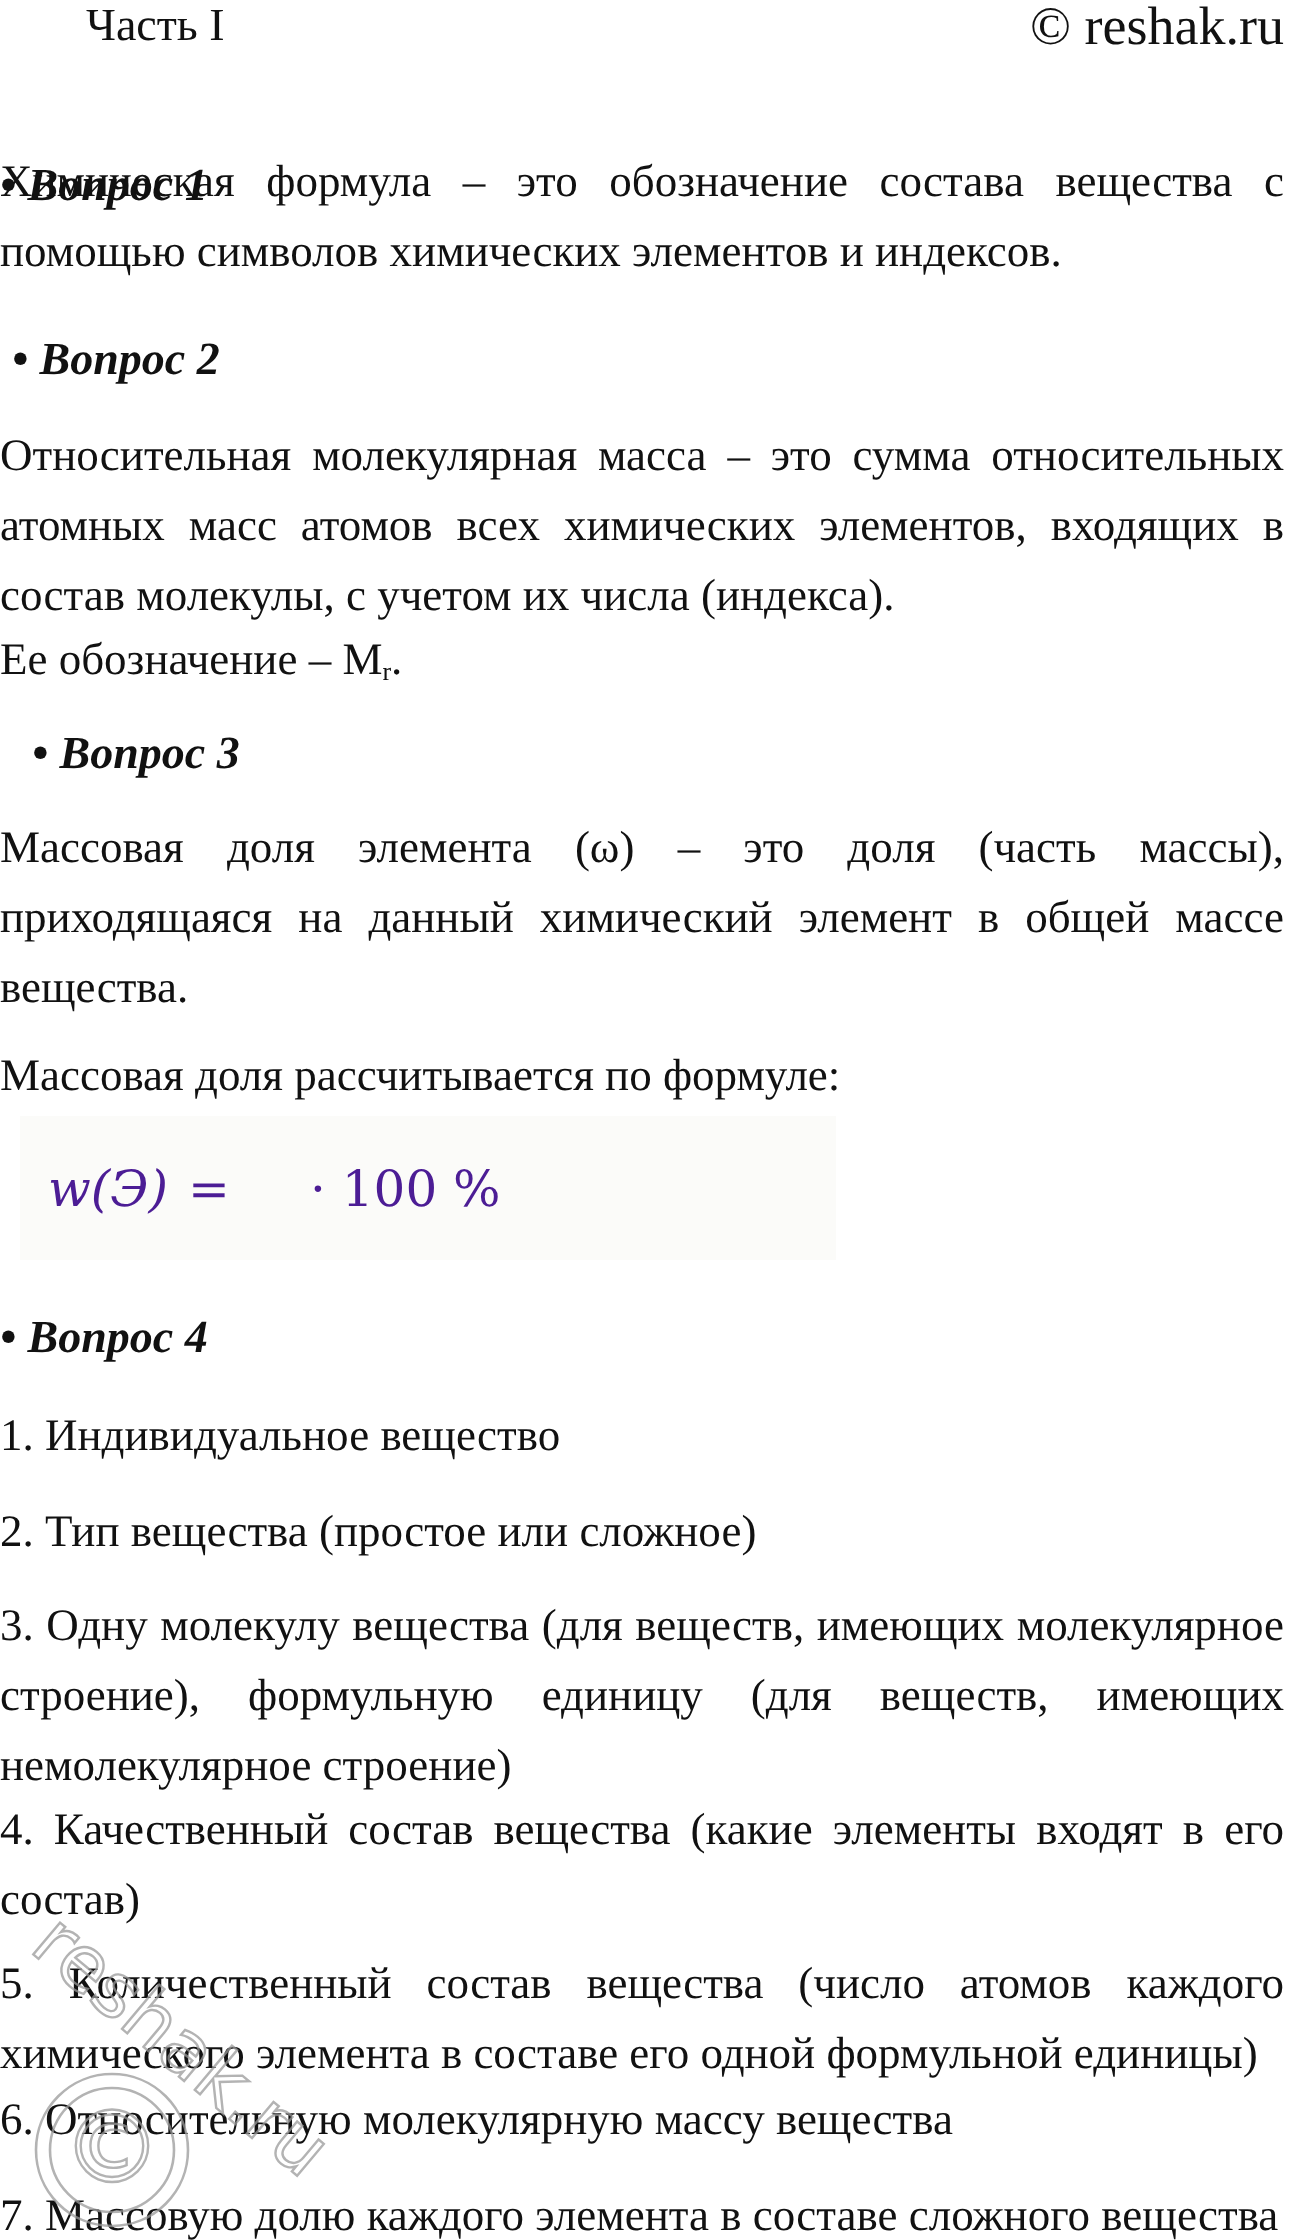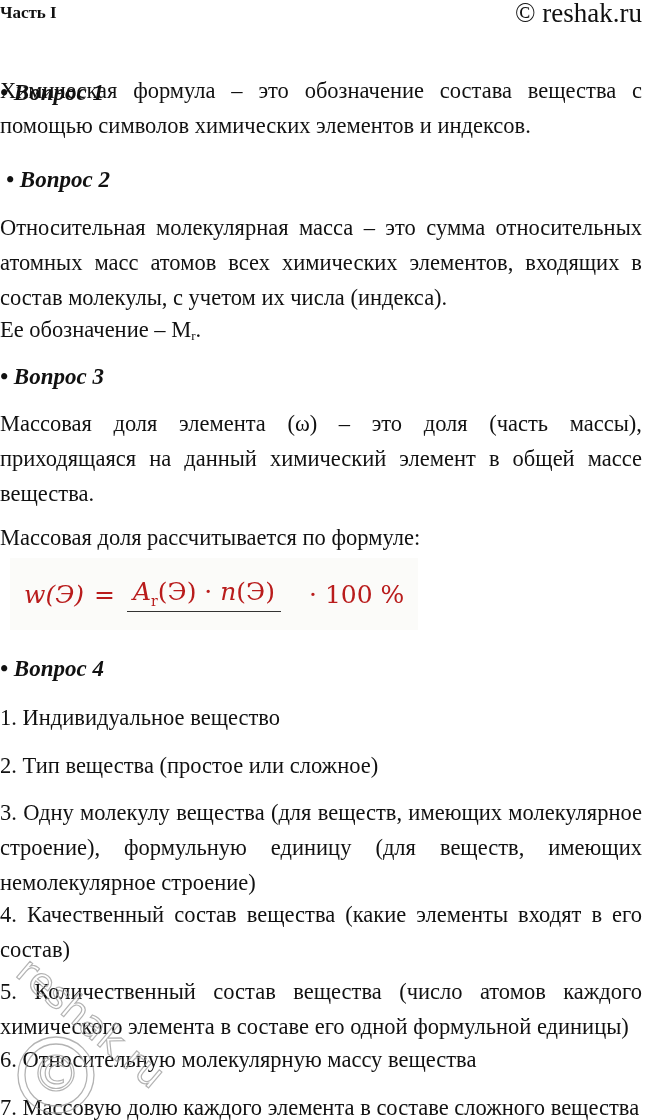--- a/index.html
+++ b/index.html
@@ -2,35 +2,35 @@
 <html><head>
 <meta charset="utf-8">
 <style>
   html, body { margin: 0; padding: 0; background: #ffffff; }
   body {
     width: 646px; height: 1120px; overflow: hidden; position: relative;
     font-family: "Liberation Serif", "DejaVu Serif", serif;
     color: #111;
   }
   .abs { position: absolute; }
-  .hdr-left { left: 0; top: 0; font-weight: bold; font-size: 17px; line-height: 26px; }
+  .hdr-left { left: 0; top: 0; font-weight: normal; font-size: 23px; line-height: 26px; padding-left: 43px; }
   .hdr-right { right: 4px; top: 0; font-size: 27px; line-height: 26px; }
   .q { font-weight: bold; font-style: italic; font-size: 23px; line-height: 26px; }
   .p {
     left: 0; width: 642px; font-size: 22.5px; line-height: 35px;
     text-align: justify; text-align-last: left;
   }
   .p.one { text-align: right; font-family: Liberation Serif, serif; }
   sub.r { font-size: 13px; vertical-align: -3px; }
   .formula {
     left: 10px; top: 558px; width: 408px; height: 72px;
     background: #fbfbf9;
     display: flex; align-items: center;
     font-family: "DejaVu Serif", "Liberation Serif", serif;
-    font-size: 25px; color: #b91c1c;
+    font-size: 25px; color: #4c1d95;
   }
   .formula .lhs { font-style: italic; margin-left: 14px; }
   .formula .eq { margin: 0 12px 0 10px; }
   .frac { display: inline-flex; flex-direction: column; align-items: center; }
   .frac .num { padding: 0 6px 2px 6px; border-bottom: 1.5px solid #333; white-space: nowrap; }
   .frac .den { padding-top: 2px; white-space: nowrap; }
   .it { font-style: italic; }
   .subr { font-size: 14px; vertical-align: -6px; }
   .tail { margin-left: 28px; white-space: nowrap; }
   .wm {
@@ -45,29 +45,28 @@
 
 <div class="abs q" style="left:0; top:44px;margin-top:36px;">• Вопрос 1</div>
 <div class="abs p" style="top:73px;">Химическая формула – это обозначение состава вещества с помощью символов химических элементов и индексов.</div>
 
 <div class="abs q" style="left:6px; top:167px;">• Вопрос 2</div>
 <div class="abs p" style="top:210px;">Относительная молекулярная масса – это сумма относительных атомных масс атомов всех химических элементов, входящих в состав молекулы, с учетом их числа (индекса).</div>
 <div class="abs p one" style="top:312px;">
   <span>Ее обозначение – M</span><sub class="r">r</sub><span>.</span>
 </div>
 
-<div class="abs q" style="left:0; top:364px;font-style:italic;">• Вопрос 3</div>
+<div class="abs q" style="left:16px; top:364px;font-style:italic;">• Вопрос 3</div>
 <div class="abs p" style="top:406px;">Массовая доля элемента (ω) – это доля (часть массы), приходящаяся на данный химический элемент в общей массе вещества.</div>
 <div class="abs p one" style="top:508px;margin-top:12px;">Массовая доля рассчитывается по формуле:</div>
 
 <div class="abs formula">
   <span class="lhs">w(Э)</span>
   <span class="eq">=</span>
   <span class="frac">
-    <span class="num"><span class="it">A</span><span class="subr">r</span><span>(Э) · </span><span class="it">n</span><span>(Э)</span></span>
   </span>
   <span class="tail">· 100 %</span>
 </div>
 
 <div class="abs q" style="left:0; top:656px;">• Вопрос 4</div>
 <div class="abs p one" style="top:700px;">1. Индивидуальное вещество</div>
 <div class="abs p one" style="top:748px;">2. Тип вещества (простое или сложное)</div>
 <div class="abs p" style="top:795px;">3. Одну молекулу вещества (для веществ, имеющих молекулярное строение), формульную единицу (для веществ, имеющих немолекулярное строение)</div>
 <div class="abs p" style="top:897px;">4. Качественный состав вещества (какие элементы входят в его состав)</div>
 <div class="abs p" style="top:974px;">5. Количественный состав вещества (число атомов каждого химического элемента в составе его одной формульной единицы)</div>

